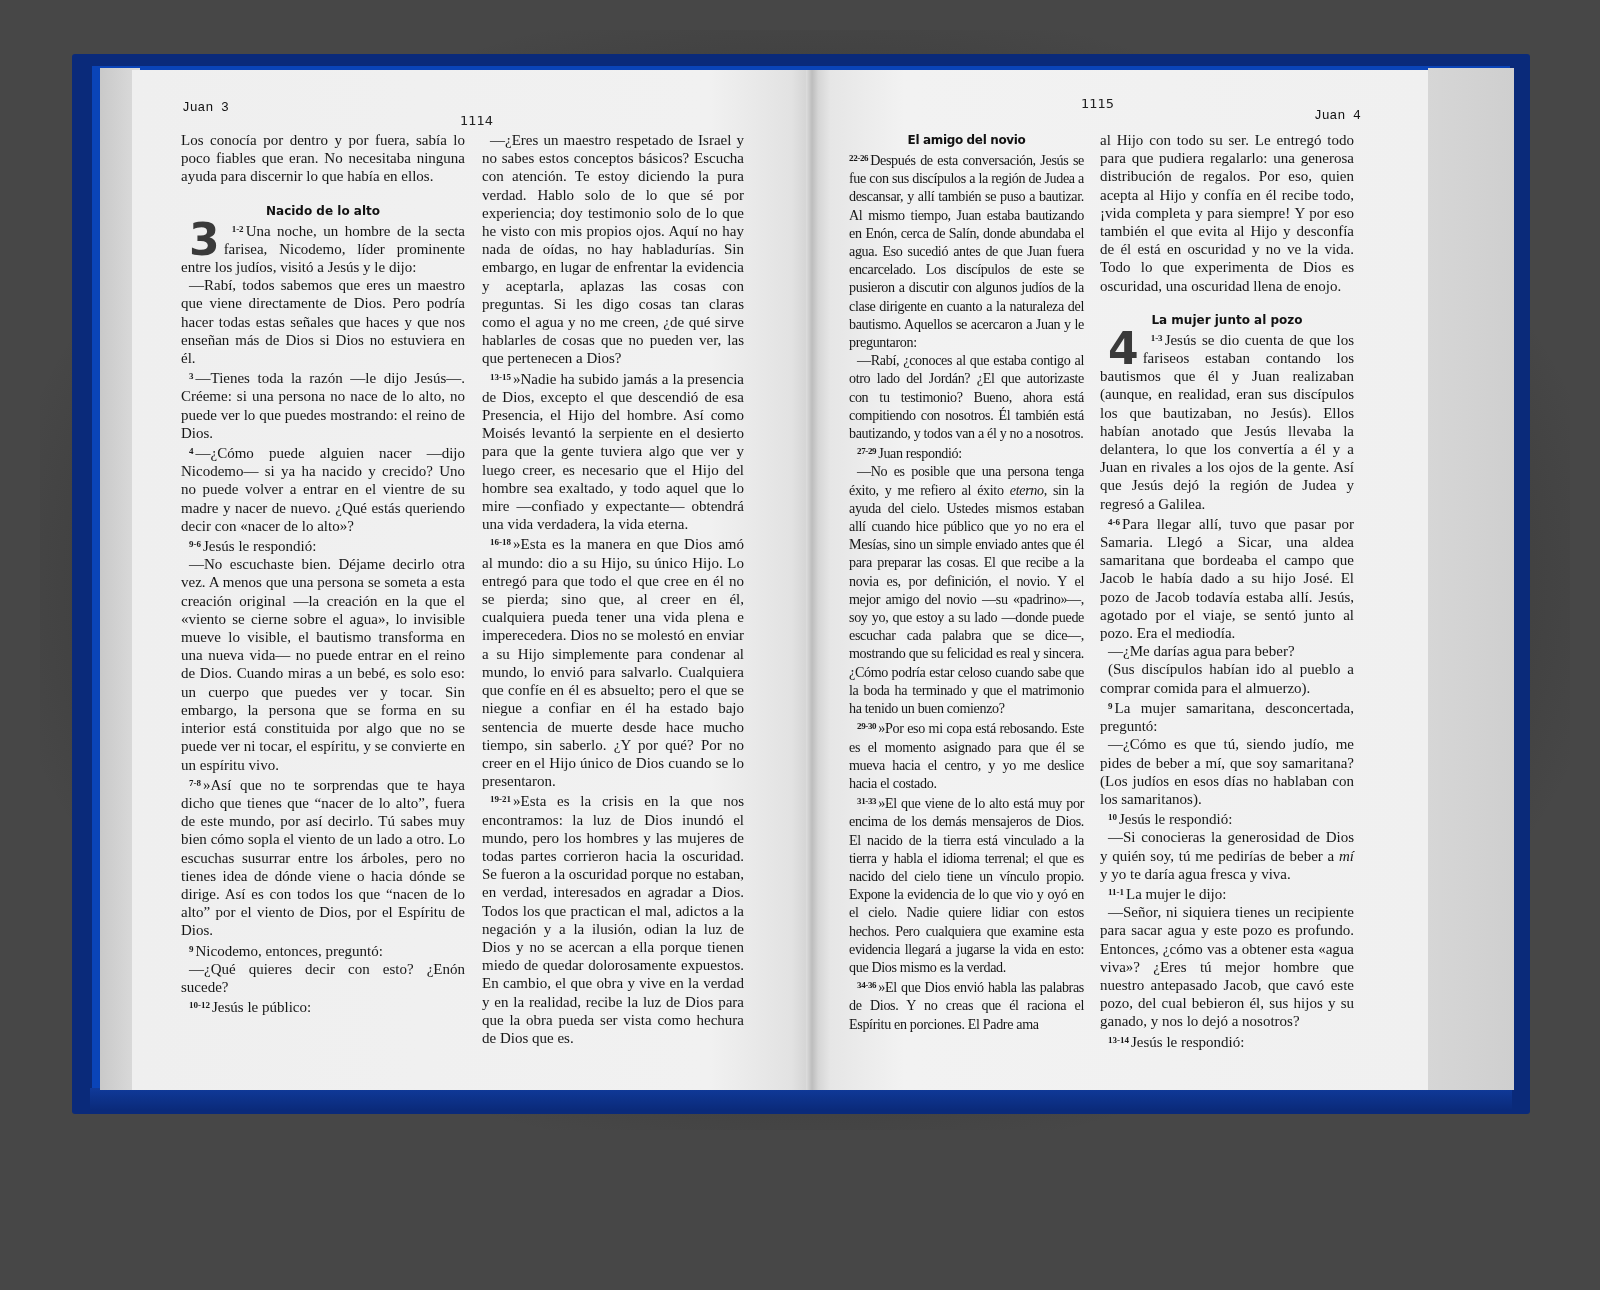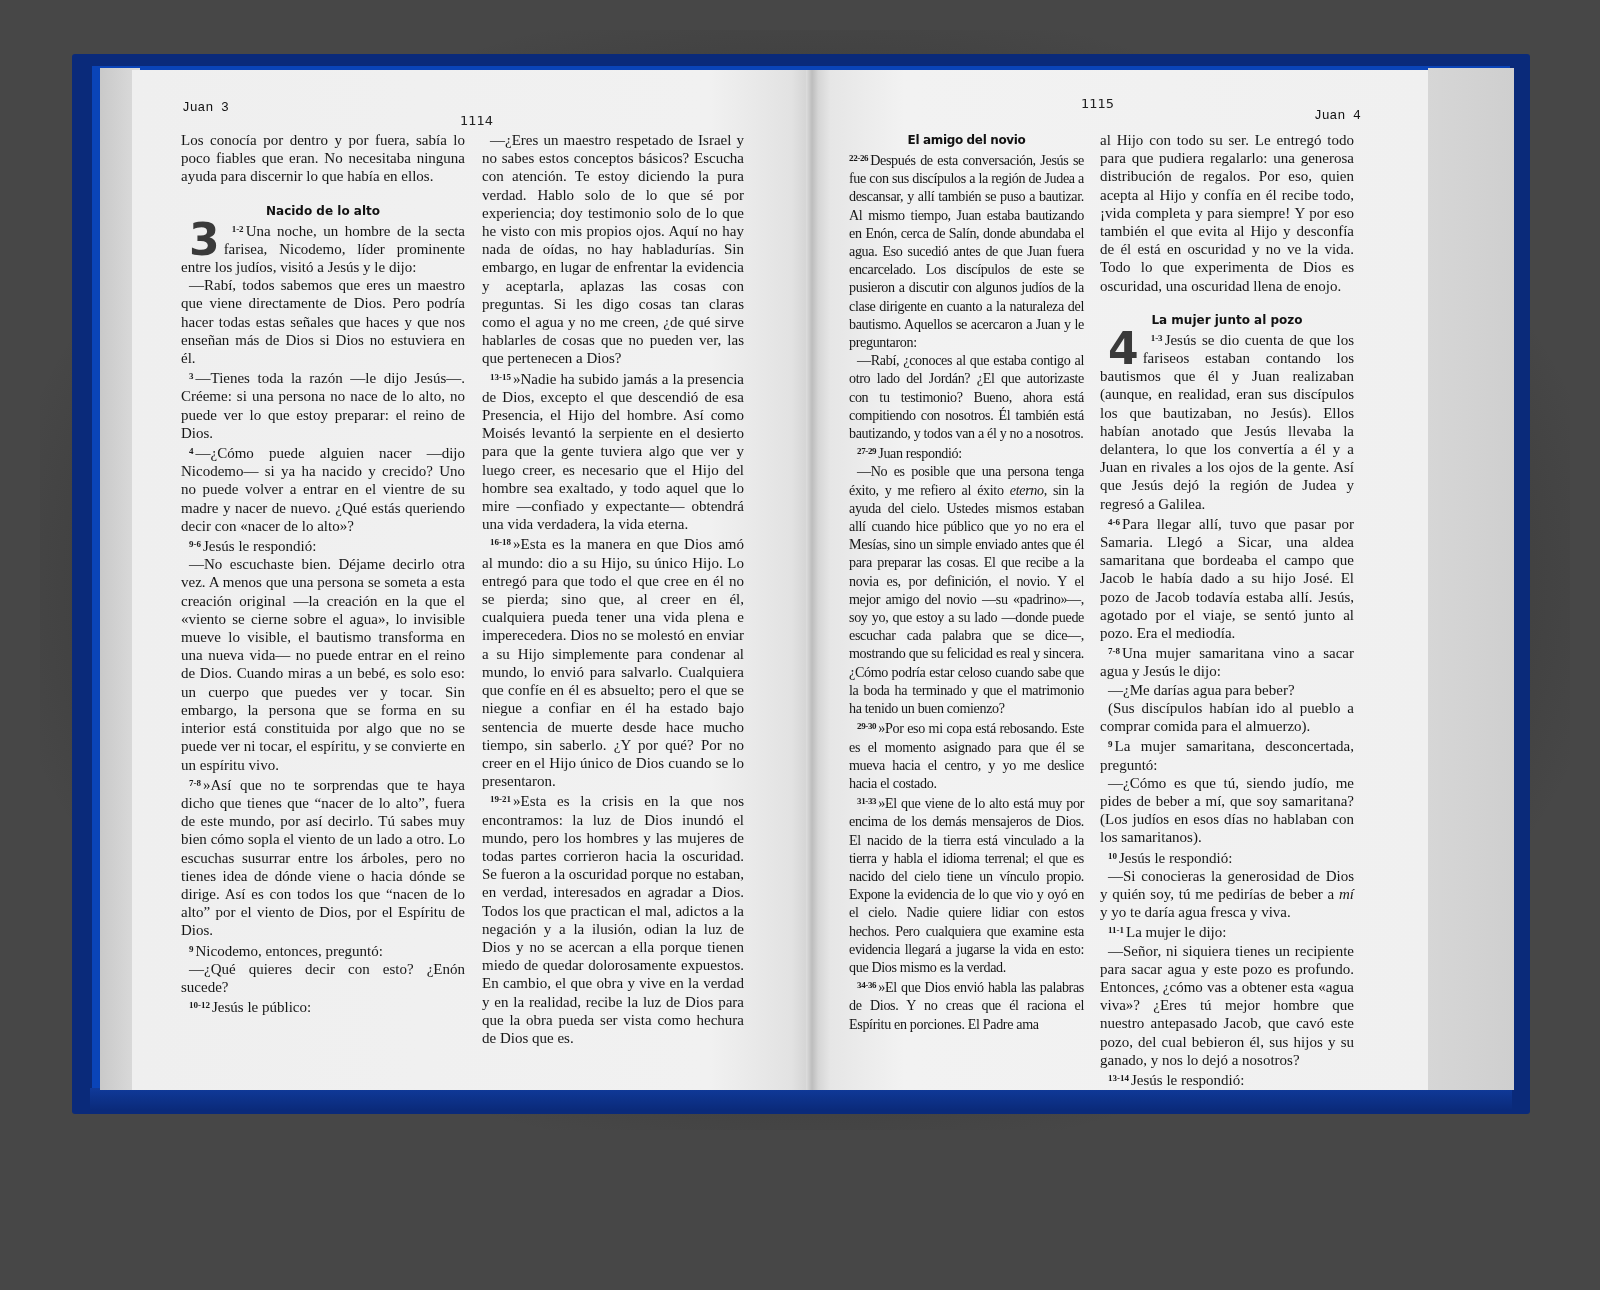--- a/index.html
+++ b/index.html
@@ -95,21 +95,21 @@
 
 <div class="running-head" style="left:182px;">Juan 3</div>
 <div class="folio" style="left:460px;margin-top:17px;">1114</div>
 
 <div class="col" style="left:181px; width:284px;">
   <p class="noindent">Los conocía por dentro y por fuera, sabía lo poco fiables que eran. No necesitaba ninguna ayuda para discernir lo que había en ellos.</p>
   <div class="sp"></div>
   <div class="heading">Nacido de lo alto</div>
   <p class="first-line"><span class="chapter">3</span><span class="sup">1-2</span><span>Una noche, un hombre de la secta farisea, Nicodemo, líder prominente entre los judíos, visitó a Jesús y le dijo:</span></p>
   <p>—Rabí, todos sabemos que eres un maestro que viene directamente de Dios. Pero podría hacer todas estas señales que haces y que nos enseñan más de Dios si Dios no estuviera en él.</p>
-  <p><span class="sup">3</span><span>—Tienes toda la razón —le dijo Jesús—. Créeme: si una persona no nace de lo alto, no puede ver lo que estoy preparar: el reino de Dios.</span></p>
+  <p><span class="sup">3</span><span>—Tienes toda la razón —le dijo Jesús—. Créeme: si una persona no nace de lo alto, no puede ver lo que puedes mostrando: el reino de Dios.</span></p>
   <p><span class="sup">4</span><span>—¿Cómo puede alguien nacer —dijo Nicodemo— si ya ha nacido y crecido? Uno no puede volver a entrar en el vientre de su madre y nacer de nuevo. ¿Qué estás queriendo decir con «nacer de lo alto»?</span></p>
   <p><span class="sup">9-6</span><span>Jesús le respondió:</span></p>
   <p>—No escuchaste bien. Déjame decirlo otra vez. A menos que una persona se someta a esta creación original —la creación en la que el «viento se cierne sobre el agua», lo invisible mueve lo visible, el bautismo transforma en una nueva vida— no puede entrar en el reino de Dios. Cuando miras a un bebé, es solo eso: un cuerpo que puedes ver y tocar. Sin embargo, la persona que se forma en su interior está constituida por algo que no se puede ver ni tocar, el espíritu, y se convierte en un espíritu vivo.</p>
   <p><span class="sup">7-8</span><span>»Así que no te sorprendas que te haya dicho que tienes que “nacer de lo alto”, fuera de este mundo, por así decirlo. Tú sabes muy bien cómo sopla el viento de un lado a otro. Lo escuchas susurrar entre los árboles, pero no tienes idea de dónde viene o hacia dónde se dirige. Así es con todos los que “nacen de lo alto” por el viento de Dios, por el Espíritu de Dios.</span></p>
   <p><span class="sup">9</span><span>Nicodemo, entonces, preguntó:</span></p>
   <p>—¿Qué quieres decir con esto? ¿Enón sucede?</p>
   <p><span class="sup">10-12</span><span>Jesús le público:</span></p>
 </div>
 
 <div class="col" style="left:482px; width:262px;">
@@ -132,21 +132,20 @@
   <p><span class="sup">31-33</span><span>»El que viene de lo alto está muy por encima de los demás mensajeros de Dios. El nacido de la tierra está vinculado a la tierra y habla el idioma terrenal; el que es nacido del cielo tiene un vínculo propio. Expone la evidencia de lo que vio y oyó en el cielo. Nadie quiere lidiar con estos hechos. Pero cualquiera que examine esta evidencia llegará a jugarse la vida en esto: que Dios mismo es la verdad.</span></p>
   <p><span class="sup">34-36</span><span>»El que Dios envió habla las palabras de Dios. Y no creas que él raciona el Espíritu en porciones. El Padre ama</span></p>
 </div>
 
 <div class="col" style="left:1100px; width:254px;">
   <p class="noindent">al Hijo con todo su ser. Le entregó todo para que pudiera regalarlo: una generosa distribución de regalos. Por eso, quien acepta al Hijo y confía en él recibe todo, ¡vida completa y para siempre! Y por eso también el que evita al Hijo y desconfía de él está en oscuridad y no ve la vida. Todo lo que experimenta de Dios es oscuridad, una oscuridad llena de enojo.</p>
   <div class="sp"></div>
   <div class="heading">La mujer junto al pozo</div>
   <p class="first-line"><span class="chapter">4</span><span class="sup">1-3</span><span>Jesús se dio cuenta de que los fariseos estaban contando los bautismos que él y Juan realizaban (aunque, en realidad, eran sus discípulos los que bautizaban, no Jesús). Ellos habían anotado que Jesús llevaba la delantera, lo que los convertía a él y a Juan en rivales a los ojos de la gente. Así que Jesús dejó la región de Judea y regresó a Galilea.</span></p>
   <p><span class="sup">4-6</span><span>Para llegar allí, tuvo que pasar por Samaria. Llegó a Sicar, una aldea samaritana que bordeaba el campo que Jacob le había dado a su hijo José. El pozo de Jacob todavía estaba allí. Jesús, agotado por el viaje, se sentó junto al pozo. Era el mediodía.</span></p>
-  <p><span class="sup">7-8</span><span>Una mujer samaritana vino a sacar agua y Jesús le dijo:</span></p>
   <p>—¿Me darías agua para beber?</p>
   <p>(Sus discípulos habían ido al pueblo a comprar comida para el almuerzo).</p>
   <p><span class="sup">9</span><span>La mujer samaritana, desconcertada, preguntó:</span></p>
   <p>—¿Cómo es que tú, siendo judío, me pides de beber a mí, que soy samaritana? (Los judíos en esos días no hablaban con los samaritanos).</p>
   <p><span class="sup">10</span><span>Jesús le respondió:</span></p>
   <p><span>—Si conocieras la generosidad de Dios y quién soy, tú me pedirías de beber a </span><em>mí</em><span> y yo te daría agua fresca y viva.</span></p>
   <p><span class="sup">11-1</span><span>La mujer le dijo:</span></p>
   <p>—Señor, ni siquiera tienes un recipiente para sacar agua y este pozo es profundo. Entonces, ¿cómo vas a obtener esta «agua viva»? ¿Eres tú mejor hombre que nuestro antepasado Jacob, que cavó este pozo, del cual bebieron él, sus hijos y su ganado, y nos lo dejó a nosotros?</p>
   <p><span class="sup">13-14</span><span>Jesús le respondió:</span></p>
 </div>

